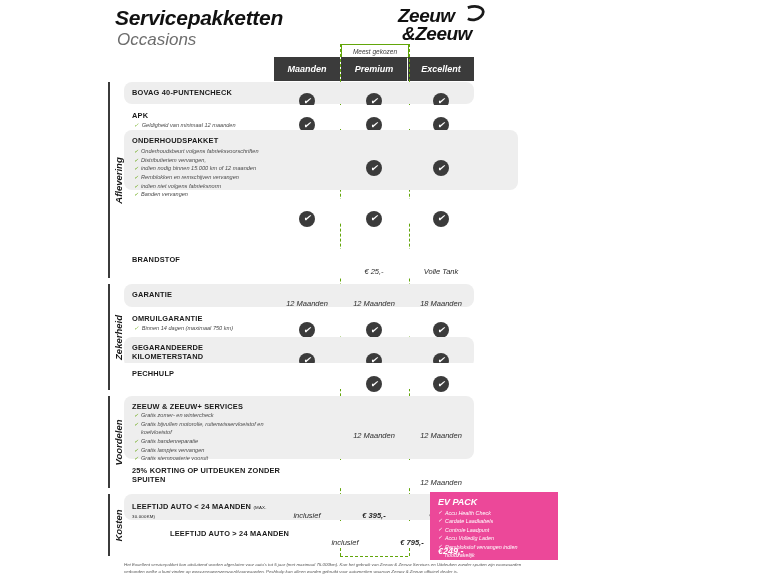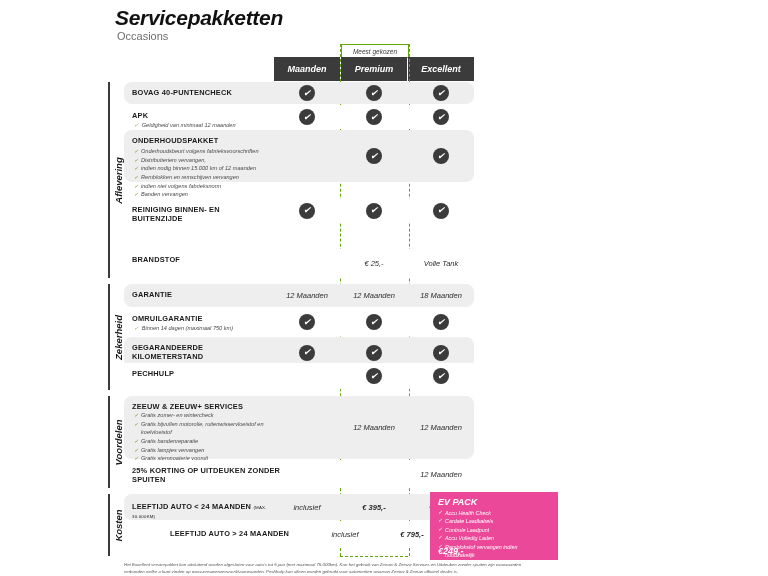--- a/index.html
+++ b/index.html
@@ -11,21 +11,21 @@
   .page{position:relative;width:768px;height:576px;}
 
   
   .hdr-title{
     position:absolute;left:115px;top:6px;
     font-size:21px;font-weight:bold;letter-spacing:-.3px;color:#111;
     font-style:italic;
   }
   .hdr-sub{
     position:absolute;left:117px;top:30px;
-    font-size:11px;color:#6d6d6d;
+    font-size:17px;font-style:italic;color:#6d6d6d;
   }
   .logo{
     position:absolute;left:398px;top:4px;width:90px;height:42px;
     font-style:italic;font-weight:bold;color:#111;line-height:1;
   }
   .logo .l1{position:absolute;left:0;top:2px;font-size:19px;letter-spacing:-.5px;}
   .logo .l2{position:absolute;left:4px;top:20px;font-size:19px;letter-spacing:-.5px;}
   .logo .swoosh{
     position:absolute;left:68px;top:0px;width:22px;height:22px;
   }
@@ -84,21 +84,21 @@
   .sublist div:before{
     content:"\2713";position:absolute;left:0;top:0;color:#62a60a;font-size:5.2px;
   }
   .subone{
     position:absolute;left:10px;top:17px;width:170px;
     font-size:5.6px;font-style:italic;color:#4a4a4a;
   }
   .subone:before{content:"\2713";color:#62a60a;margin-right:3px;}
 
   .cell{
-    position:absolute;width:66px;top:0;height:100%;
+    position:absolute;width:66px;top:8px;height:100%;
     display:flex;align-items:center;justify-content:center;
     font-size:7.5px;font-style:italic;color:#2b2b2b;
   }
   .cell.budget{left:150px;}
   .cell.premium{left:217px;}
   .cell.excellent{left:284px;}
 
   .check{
     width:16px;height:16px;border-radius:50%;background:#3b3b3b;
     display:flex;align-items:center;justify-content:center;
@@ -131,20 +131,27 @@
   .inclusief{font-style:italic;font-size:7.5px;}
 </style>
 </head>
 <body>
 
 <div class="page">
 
   <div class="hdr-title">Servicepakketten</div>
   <div class="hdr-sub">Occasions</div>
 
+  <div class="logo">
+    <div class="l1">Zeeuw</div>
+    <div class="l2">&amp;Zeeuw</div>
+    <svg class="swoosh" viewBox="0 0 24 24">
+      <path d="M2 4 C14 0, 24 6, 16 14 C12 18, 6 18, 2 16" fill="none" stroke="#1a1a1a" stroke-width="3"></path>
+    </svg>
+  </div>
 
   <div class="badge-best">Meest gekozen</div>
 
   <div class="colhdr c-budget">Maanden</div>
   <div class="colhdr c-premium">Premium</div>
   <div class="colhdr c-excellent">Excellent</div>
 
   <div class="premium-outline"></div>
   <div class="premium-bottom"></div>
 
@@ -181,42 +188,41 @@
         <div class="check"></div>
       </div>
     <div class="cell premium">
         <div class="check"></div>
       </div>
     <div class="cell excellent">
         <div class="check"></div>
       </div>
   </div>
 
-  <div class="row bg-grey" style="top:130px;height:52px;">
+  <div class="row bg-grey" style="top:130px;height:60px;padding-left:44px;">
     <div class="rlabel">ONDERHOUDSPAKKET</div>
     <div class="sublist" style="top:17px;">
       <div>Onderhoudsbeurt volgens fabrieksvoorschriften</div>
       <div>Distributieriem vervangen,</div>
       <div style="padding-left:7px">indien nodig binnen 15.000 km of 12 maanden</div>
       <div>Remblokken en remschijven vervangen</div>
       <div style="padding-left:7px">indien niet volgens fabrieksnorm</div>
       <div>Banden vervangen</div>
       <div style="padding-left:7px">indien de profieldiepte minder is dan 3mm</div>
     </div>
     <div class="cell budget"></div>
     <div class="cell premium">
         <div class="check"></div>
       </div>
     <div class="cell excellent">
         <div class="check"></div>
       </div>
   </div>
 
   <div class="row bg-white" style="top:199px;height:23px;">
-    <div class="rlabel">REINIGING BINNEN- EN BUITENZIJDE</div>
     <div class="cell budget">
         <div class="check"></div>
       </div>
     <div class="cell premium">
         <div class="check"></div>
       </div>
     <div class="cell excellent">
         <div class="check"></div>
       </div>
   </div>

